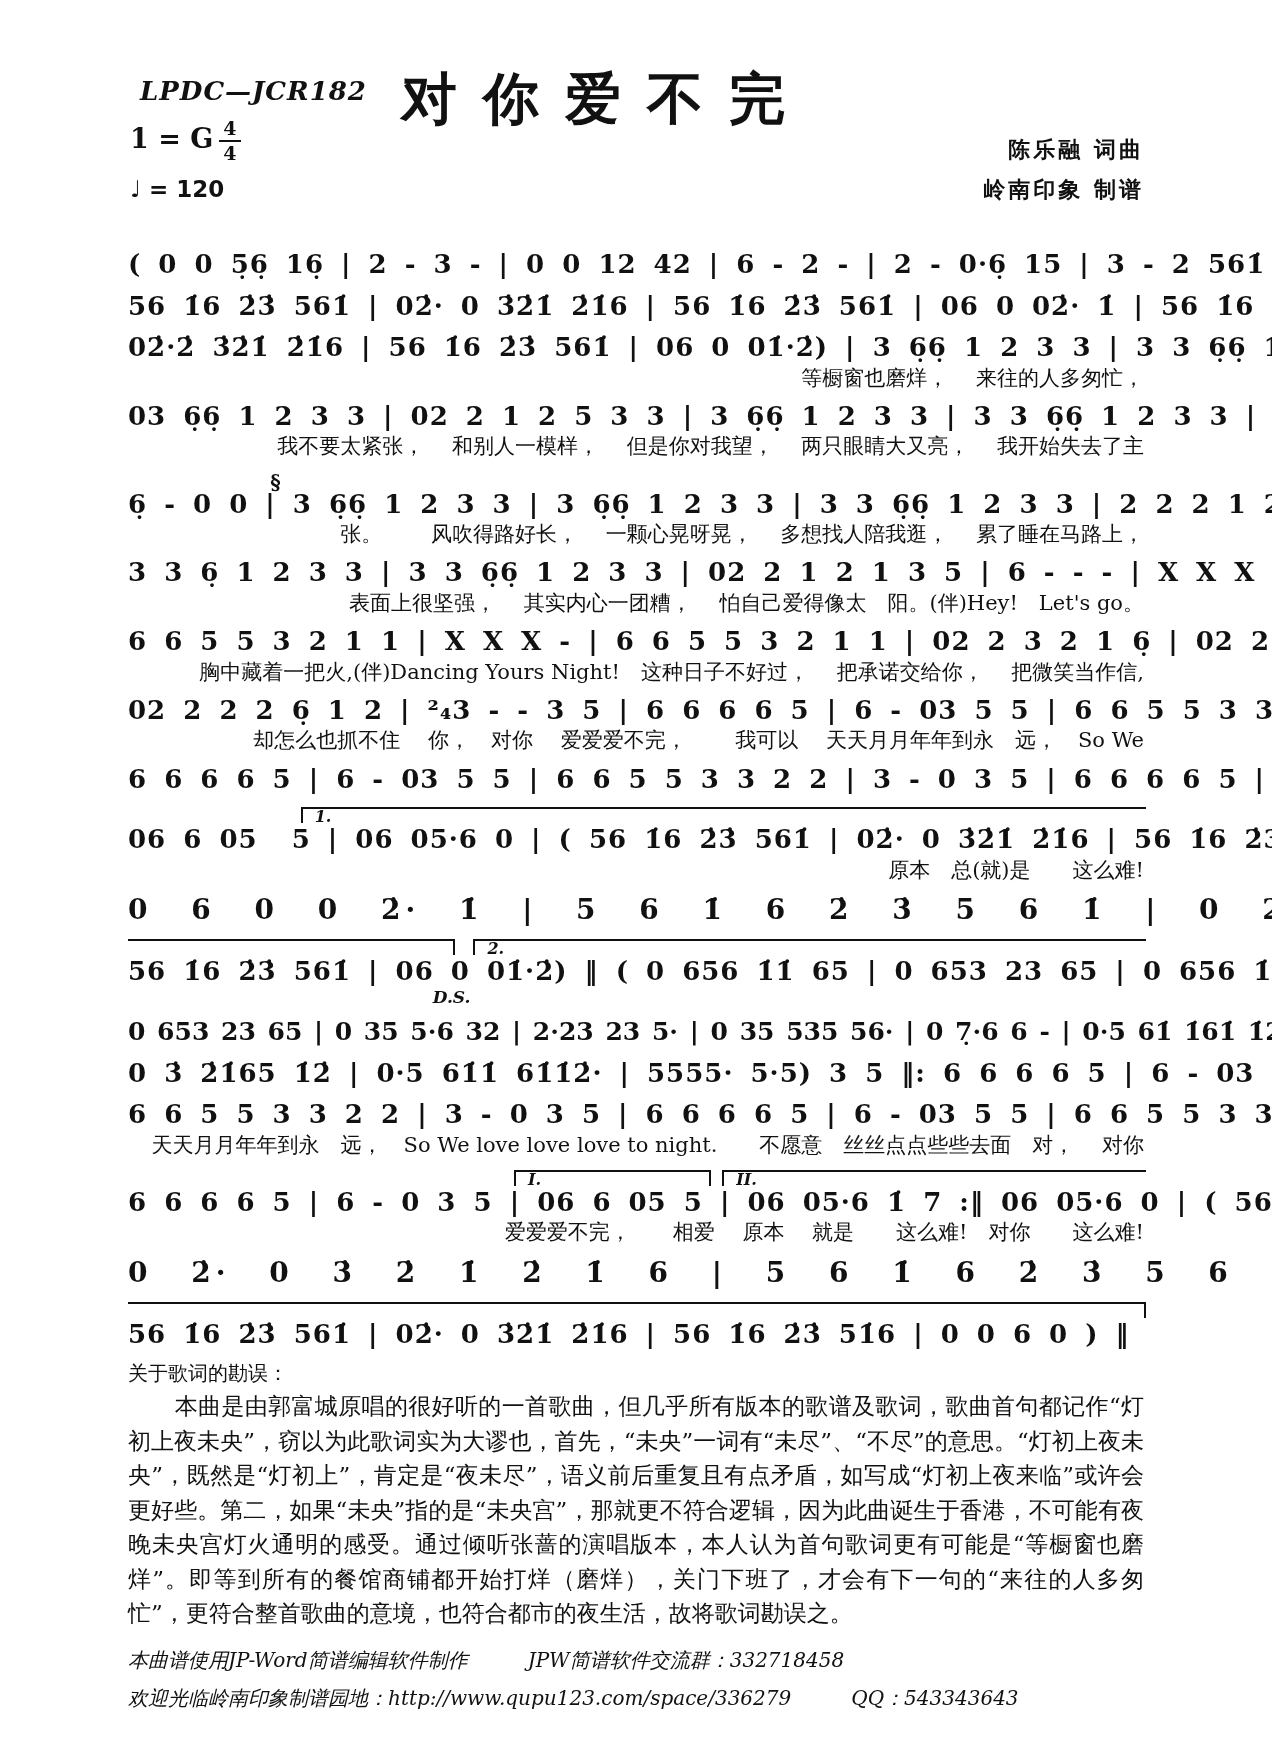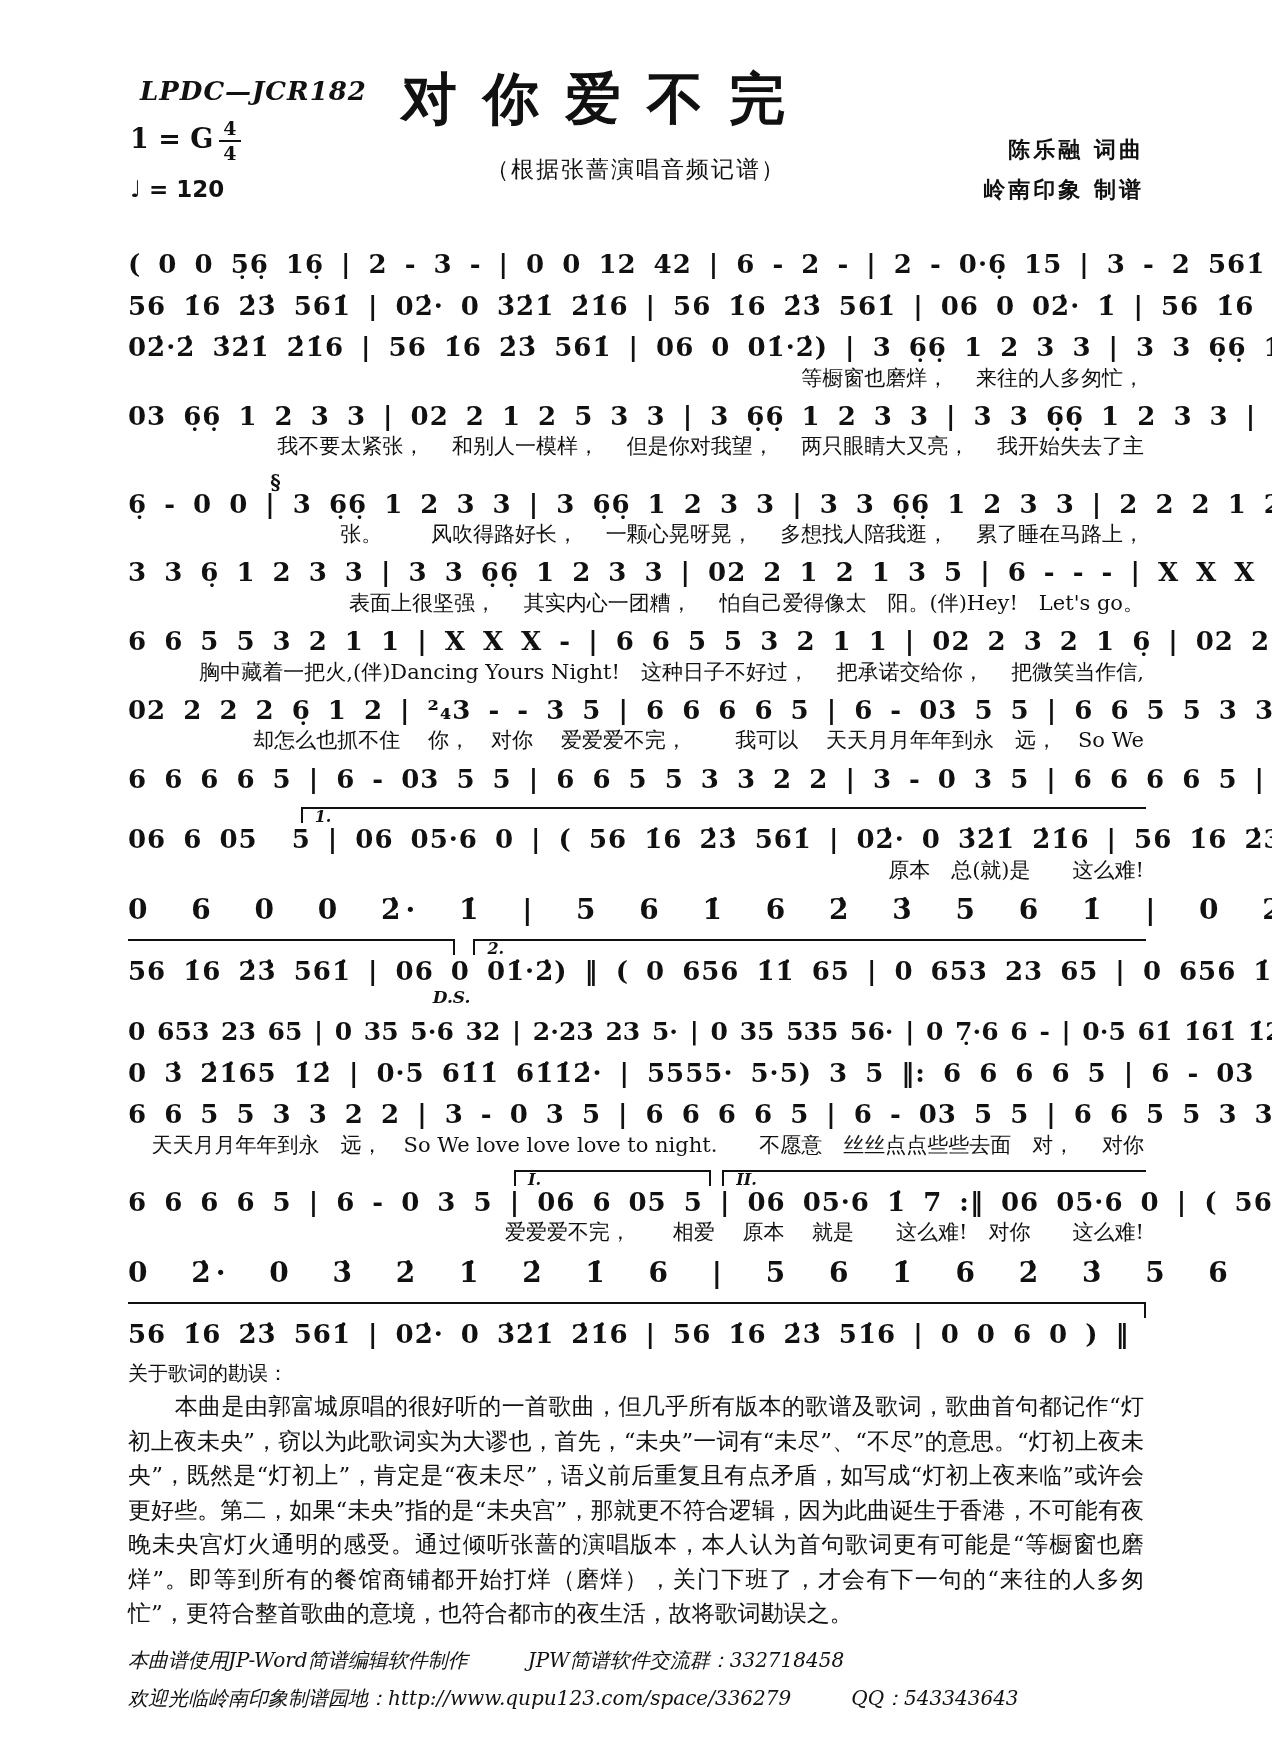--- a/index.html
+++ b/index.html
@@ -51,21 +51,20 @@
 </head>
 <body>
 
 <div id="page">
 
   <div id="header">
     <div class="catalog">LPDC—JCR182</div>
     <div class="title">对你爱不完</div>
     <div class="keyline"><span>1 = G</span><span class="meter"><span class="num">4</span><span class="den">4</span></span></div>
     <div class="tempoline"><span>♩</span> <span>= 120</span></div>
-    <div class="subtitle">（根据张蔷演唱音频记谱）</div>
     <div class="credits">
       <div>陈乐融 词曲</div>
       <div>岭南印象 制谱</div>
     </div>
   </div>
 
   <div id="score">
       <div class="sys">
         <div class="notes">( 0 0 5̣6̣ 16̣ | 2 - 3 - | 0 0 12 42 | 6 - 2 - | 2 - 0·6̣ 15 | 3 - 2 561̇ | 3 2 XX XX |</div>
       </div>

